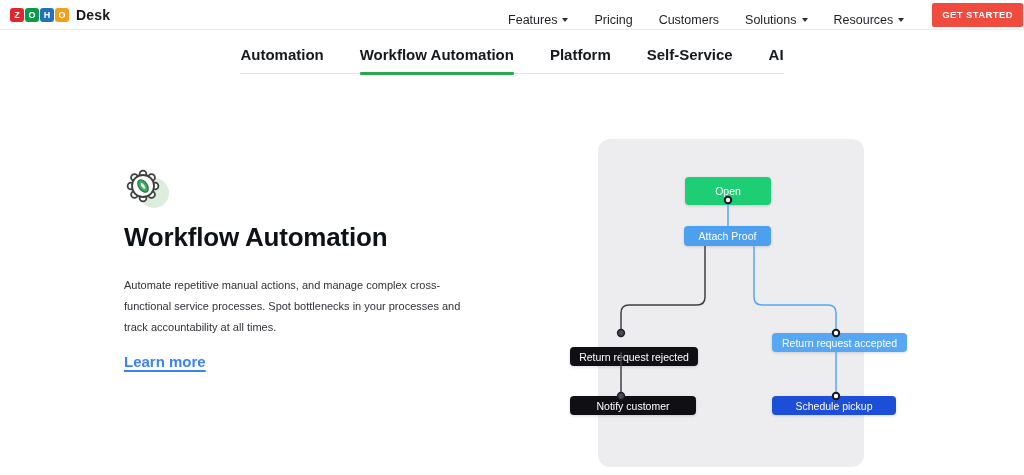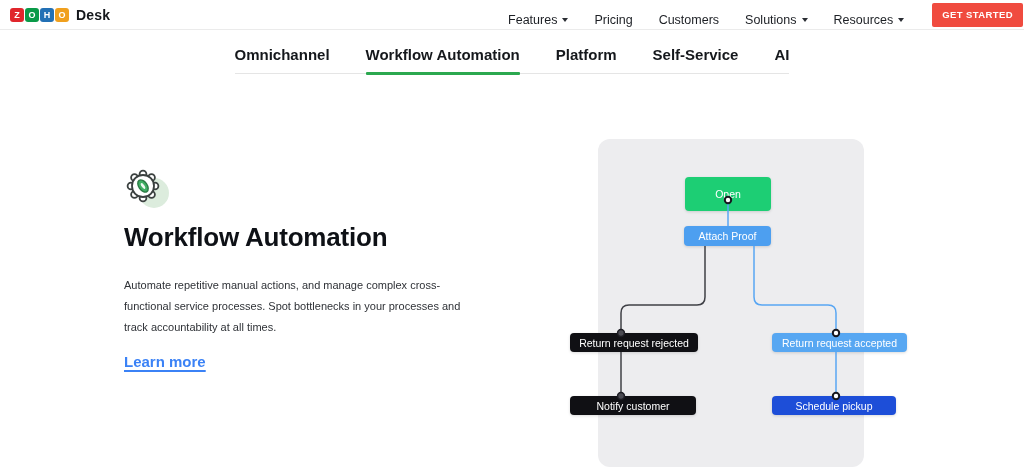--- a/index.html
+++ b/index.html
@@ -50,23 +50,23 @@
   }
 
   
   .flow-panel { position:absolute; left:598px; top:139px; width:266px; height:328px; border-radius:12px; }
   .flow-svg { position:absolute; left:0; top:0; width:1024px; height:475px; pointer-events:none; }
   .node {
     position:absolute; display:flex; align-items:center; justify-content:center;
     border-radius:4px; color:#fff; font-size:10.5px; white-space:nowrap; overflow:hidden;
     box-shadow:0 1px 3px rgba(0,0,0,.14); cursor:pointer;
   }
-  .node-open     { left:685px; top:177px; width:86px;  height:34px; }
+  .node-open     { left:685px; top:177px; width:86px;  height:28px; }
   .node-attach   { left:684px; top:226px; width:87px;  height:20px; }
-  .node-rejected { left:570px; top:333px; width:128px; height:19px; }
+  .node-rejected { left:570px; top:347px; width:128px; height:19px; }
   .node-accepted { left:772px; top:333px; width:135px; height:19px;text-align:center; }
   .node-notify   { left:570px; top:396px; width:126px; height:19px; }
   .node-schedule { left:772px; top:396px; width:124px; height:19px; }
 </style>
 </head>
 <body>
 
 <div class="page">
 
   <div class="header">
@@ -99,21 +99,21 @@
         <span>Resources</span>
         <span class="caret"></span>
       </a>
       <button class="cta-btn" style="background: rgb(240, 75, 63);">GET STARTED</button>
     </nav>
   </div>
 
   <div class="tabs-section">
     <div class="tabs-strip">
       <div class="tab">
-        <span>Omnichannel</span>
+        <span>Automation</span>
         
       </div>
       <div class="tab active">
         <span>Workflow Automation</span>
         <span class="underline" style="background: rgb(43, 168, 79);"></span>
       </div>
       <div class="tab">
         <span>Platform</span>
         
       </div>

